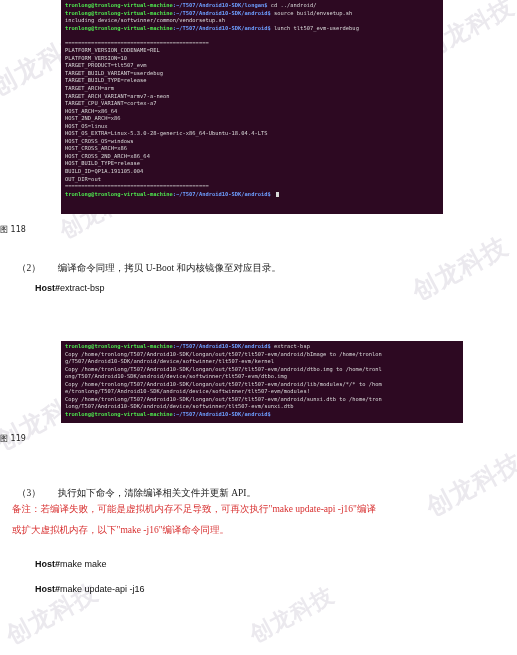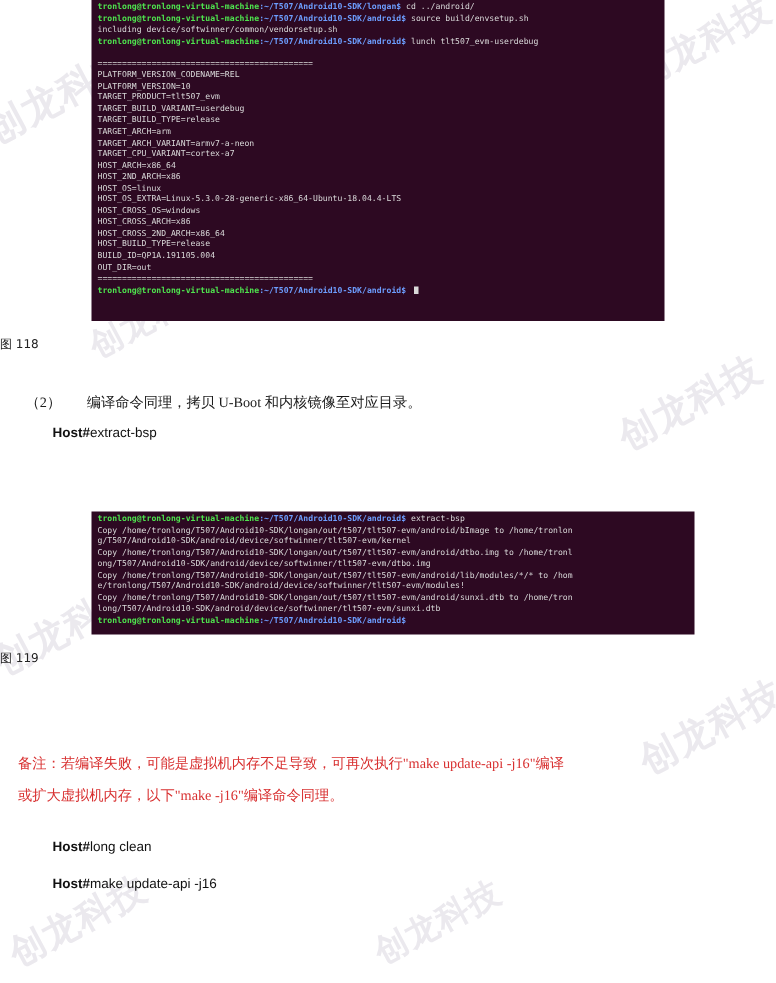--- a/index.html
+++ b/index.html
@@ -151,25 +151,28 @@
   </div>
 
   <div class="cmd-row" id="cmd-extract-bsp">
     <span class="cmd-label">Host#</span><span class="cmd-text">extract-bsp</span>
   </div>
 
   <div class="term" id="terminal-2"><span class="ln"><span class="t-user">tronlong@tronlong-virtual-machine</span><span class="t-path">:~/T507/Android10-SDK/android$</span><span class="t-plain"> extract-bsp</span></span><span class="ln"><span class="t-plain">Copy /home/tronlong/T507/Android10-SDK/longan/out/t507/tlt507-evm/android/bImage to /home/tronlon</span></span><span class="ln"><span class="t-plain">g/T507/Android10-SDK/android/device/softwinner/tlt507-evm/kernel</span></span><span class="ln"><span class="t-plain">Copy /home/tronlong/T507/Android10-SDK/longan/out/t507/tlt507-evm/android/dtbo.img to /home/tronl</span></span><span class="ln"><span class="t-plain">ong/T507/Android10-SDK/android/device/softwinner/tlt507-evm/dtbo.img</span></span><span class="ln"><span class="t-plain">Copy /home/tronlong/T507/Android10-SDK/longan/out/t507/tlt507-evm/android/lib/modules/*/* to /hom</span></span><span class="ln"><span class="t-plain">e/tronlong/T507/Android10-SDK/android/device/softwinner/tlt507-evm/modules!</span></span><span class="ln"><span class="t-plain">Copy /home/tronlong/T507/Android10-SDK/longan/out/t507/tlt507-evm/android/sunxi.dtb to /home/tron</span></span><span class="ln"><span class="t-plain">long/T507/Android10-SDK/android/device/softwinner/tlt507-evm/sunxi.dtb</span></span><span class="ln"><span class="t-user">tronlong@tronlong-virtual-machine</span><span class="t-path">:~/T507/Android10-SDK/android$</span><span class="t-plain">&nbsp;</span></span></div>
 
   <div class="fig-caption" id="figure-caption-119">图 119</div>
 
+  <div class="para" id="step-3-text">
+    <span class="step-num">（3）</span><span class="step-gap"></span><span>执行如下命令，清除编译相关文件并更新 API。</span>
+  </div>
 
   <div class="para note" id="note-line-1">备注：若编译失败，可能是虚拟机内存不足导致，可再次执行"make update-api -j16"编译</div>
   <div class="para note" id="note-line-2">或扩大虚拟机内存，以下"make -j16"编译命令同理。</div>
 
   <div class="cmd-row" id="cmd-make-clean">
-    <span class="cmd-label">Host#</span><span class="cmd-text">long clean</span>
+    <span class="cmd-label">Host#</span><span class="cmd-text">make make</span>
   </div>
 
   <div class="cmd-row" id="cmd-make-api">
     <span class="cmd-label">Host#</span><span class="cmd-text">make update-api -j16</span>
   </div>
 
 </div>
 
 </body></html>

